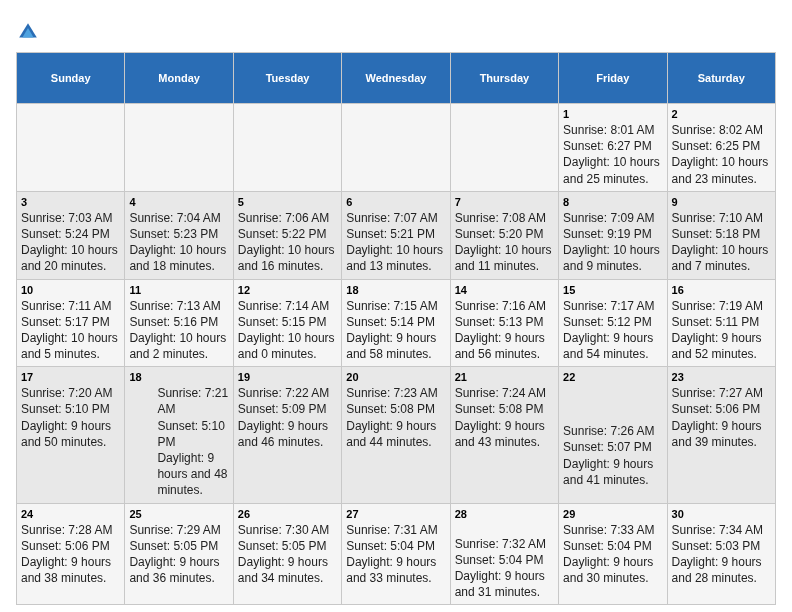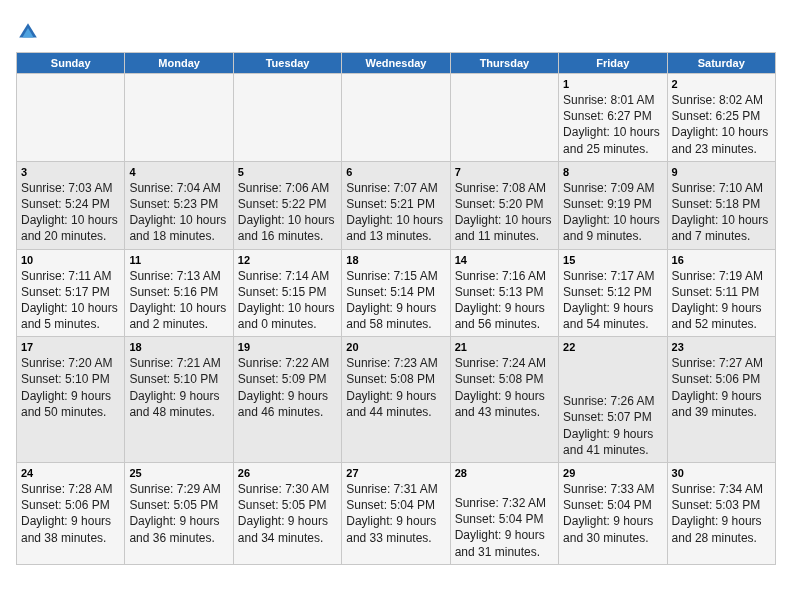--- a/index.html
+++ b/index.html
@@ -53,21 +53,21 @@
     }
     table {
       width: 100%;
       border-collapse: collapse;
       font-size: 10.5px;
     }
     thead tr th {
       background-color: #2a6db5;
       color: #fff;
       text-align: center;
-      padding: 4px 3px;
+      padding: 19px 3px;
       font-size: 11px;
       border: 1px solid #c8c8c8;
     }
     tbody tr td {
       border: 1px solid #c8c8c8;
       vertical-align: top;
       padding: 4px 4px;
       width: calc(100% / 7);
       min-height: 70px;
     }
@@ -233,21 +233,21 @@
         </tr>
         <tr>
           <td>
             <span class="day-num">17</span>
             <div class="day-info" style="white-space: pre-line;">Sunrise: 7:20 AM
 Sunset: 5:10 PM
 Daylight: 9 hours and 50 minutes.</div>
           </td>
           <td>
             <span class="day-num">18</span>
-            <div class="day-info" style="white-space: pre-line;">Sunrise: 7:21 AM
+            <div class="day-info" style="white-space: pre-line; margin-left: 28px;">Sunrise: 7:21 AM
 Sunset: 5:10 PM
 Daylight: 9 hours and 48 minutes.</div>
           </td>
           <td>
             <span class="day-num">19</span>
             <div class="day-info" style="white-space: pre-line;">Sunrise: 7:22 AM
 Sunset: 5:09 PM
 Daylight: 9 hours and 46 minutes.</div>
           </td>
           <td>

